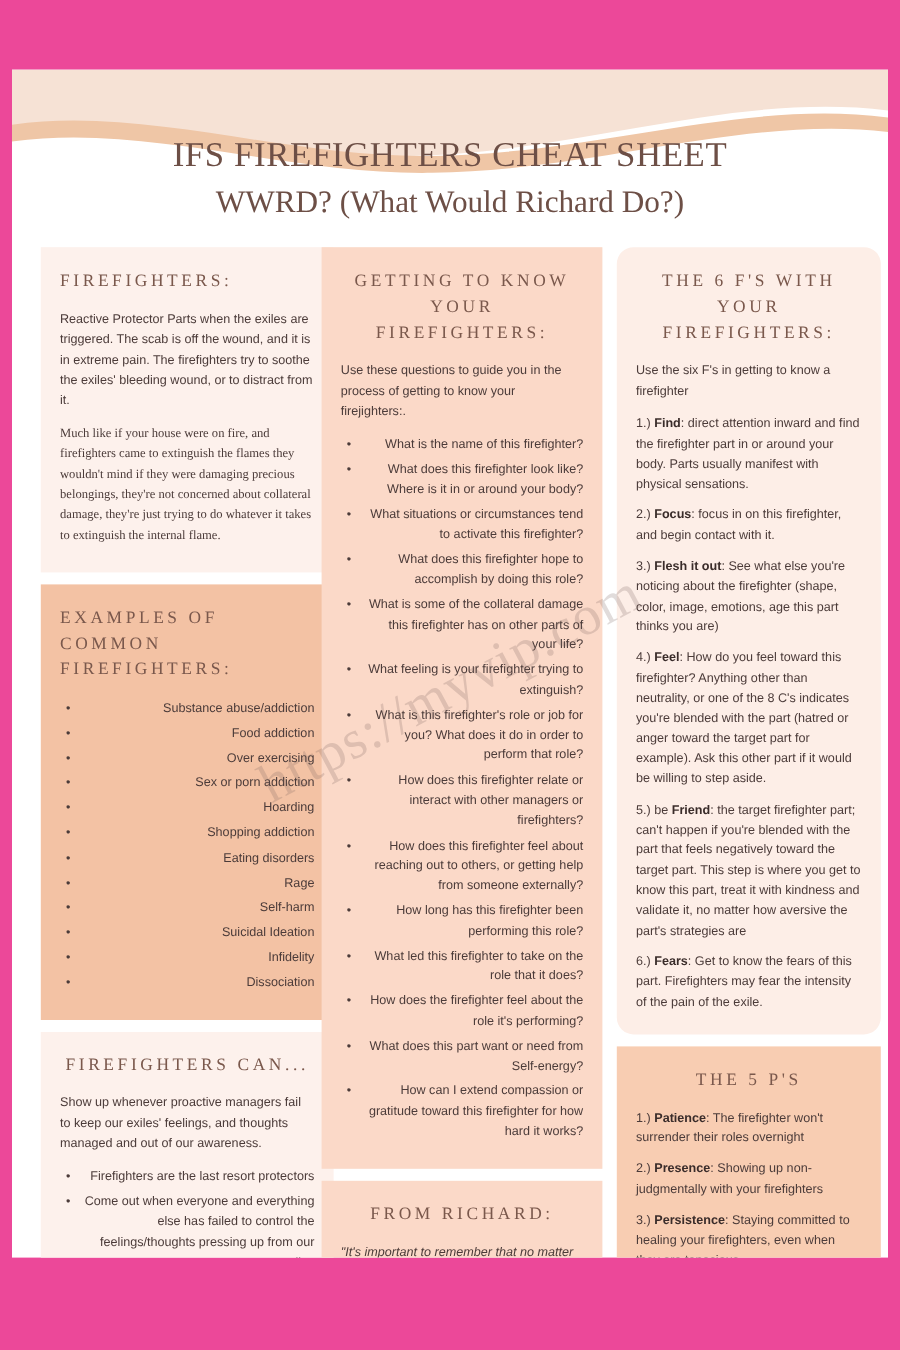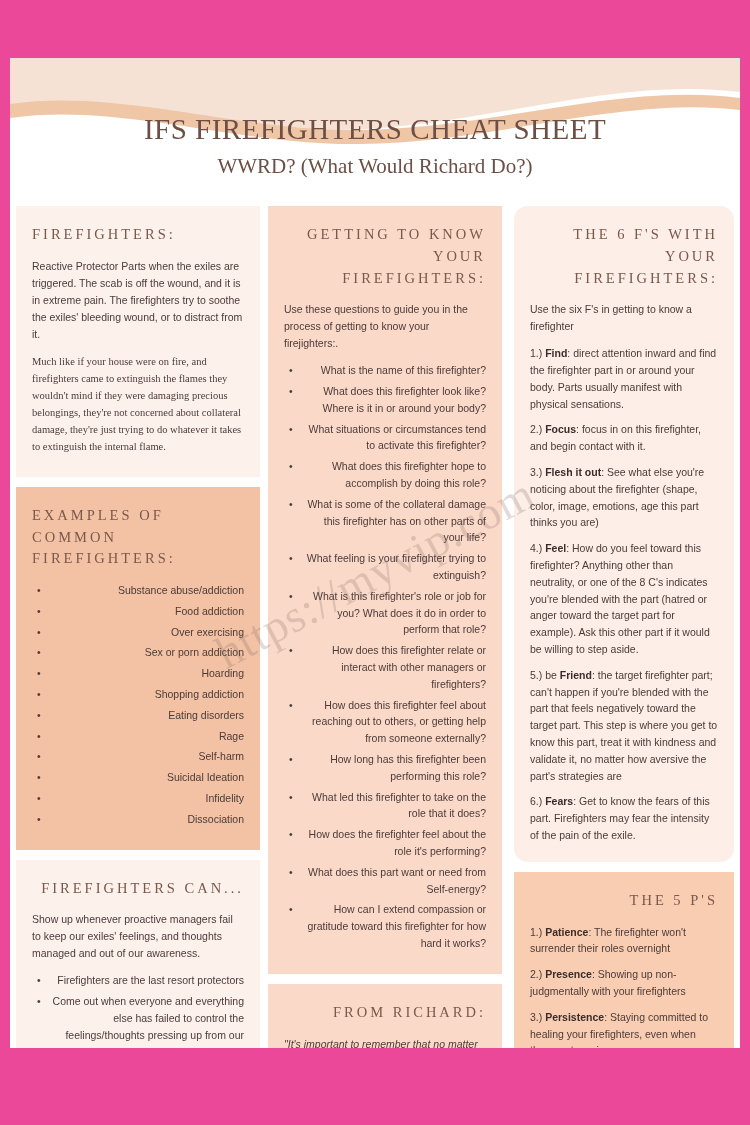--- a/index.html
+++ b/index.html
@@ -50,53 +50,53 @@
   .main-title {
     font-family: "Liberation Serif", serif;
     font-size: 29px;
     letter-spacing: 0.5px;
     color: #6d4f46;
     margin: 0;
     font-weight: normal;
   }
   .sub-title {
     font-family: "Liberation Serif", serif;
-    font-size: 21px;
+    font-size: 26px;
     color: #6d4f46;
     margin: 8px 0 0 0;
     font-weight: normal;
   }
 
   
   .col {
     position: absolute;
     top: 148px;
   }
-  .col-left  { left: 6px;   width: 244px; }
+  .col-left  { left: 24px;   width: 244px; }
   .col-mid   { left: 258px; width: 234px; }
   .col-right { left: 504px; width: 220px; }
 
   .card {
     padding: 18px 16px 18px 16px;
     box-sizing: border-box;
     margin-bottom: 10px;
   }
   .card.pale   { background: #fdf1ec; }
   .card.peach  { background: #f3c2a4; }
   .card.peach2 { background: #f8cdb2; }
   .card.salmon { background: #fbd9c8; }
   .card.cream  { background: #fdeee7; border-radius: 14px; }
 
   .card-title {
     font-family: "Liberation Serif", serif;
     color: #7a584c;
     font-size: 14.5px;
     letter-spacing: 3px;
     margin: 0 0 12px 0;
-    text-align: right;
+    text-align: center;
     font-weight: normal;
     line-height: 1.5;
   }
   .card-title.left {
     text-align: left;
   }
   .body-text {
     font-size: 10.5px;
     line-height: 1.62;
     color: #4b3b39;

